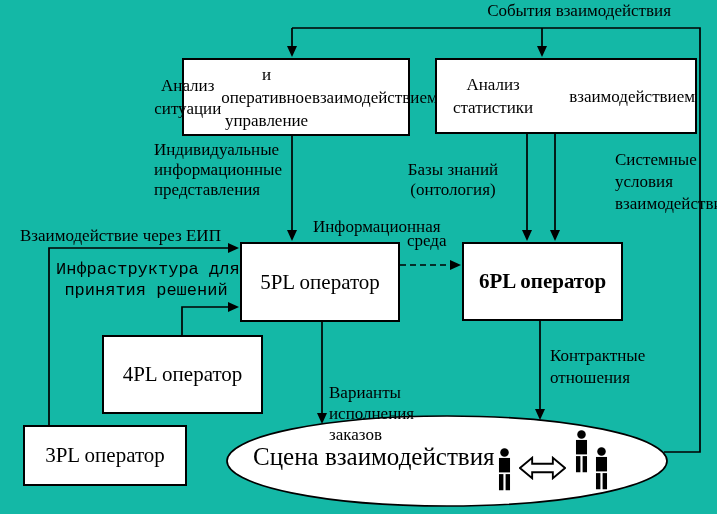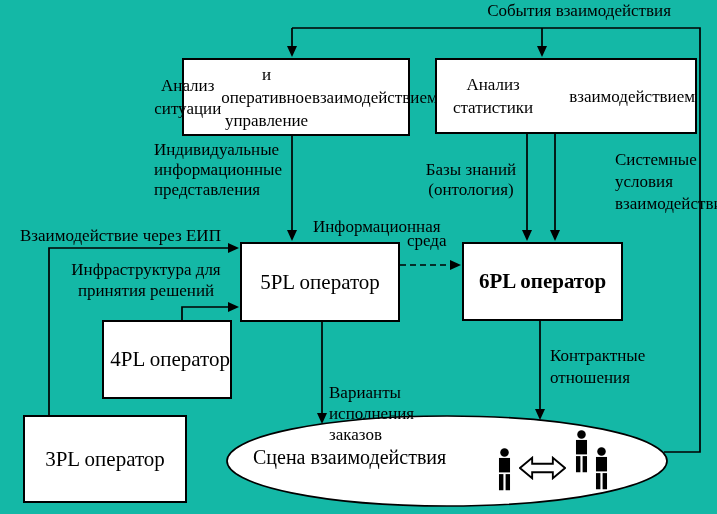--- a/index.html
+++ b/index.html
@@ -76,66 +76,66 @@
     <span>Анализ статистики</span>
     <span>взаимодействием</span>
   </div>
 
   <div class="box op" style="left:240px;top:242px;width:160px;height:80px;align-items:center;">
     <span>5PL оператор</span>
   </div>
   <div class="box op6" style="left:462px;top:242px;width:161px;height:79px;">
     <span>6PL оператор</span>
   </div>
-  <div class="box op" style="left:102px;top:320px;width:130px;height:79px;justify-content:flex-end;">
+  <div class="box op" style="left:102px;top:335px;width:161px;height:79px;">
     <span>4PL оператор</span>
   </div>
-  <div class="box op" style="left:23px;top:415px;width:164px;height:88px;">
+  <div class="box op" style="left:23px;top:425px;width:164px;height:61px;">
     <span>3PL оператор</span>
   </div>
 
   <div class="lbl" style="top:140px;right:435px;text-align:left;">
     <div>Индивидуальные</div>
     <div>информационные</div>
     <div>представления</div>
   </div>
 
-  <div class="lbl" style="left:416px;top:160px;width:110px;text-align:center;">
+  <div class="lbl" style="left:398px;top:160px;width:110px;text-align:center;">
     <div>Базы знаний</div>
     <div>(онтология)</div>
   </div>
 
   <div class="lbl" style="left:568px;top:149px;line-height:22px;margin-left:47px;">
     <div>Системные</div>
     <div>условия</div>
     <div>взаимодействия</div>
   </div>
 
   <div class="lbl" style="left:20px;top:226px;">Взаимодействие через ЕИП</div>
 
-  <div class="lbl" style="left:56px;top:259px;width:180px;text-align:center;line-height:21px;">
+  <div class="lbl" style="left:56px;top:259px;width:180px;text-align:center;line-height:21px;font-family:Liberation Mono, monospace;">
     <div>Инфраструктура для</div>
     <div>принятия решений</div>
   </div>
 
   <div class="lbl" style="left:313px;top:217px;">Информационная</div>
   <div class="lbl" style="left:407px;top:231px;">среда</div>
 
   <div class="lbl" style="left:329px;top:338px;line-height:21px;margin-top:44px;">
     <div>Варианты</div>
     <div>исполнения</div>
     <div>заказов</div>
   </div>
 
   <div class="lbl" style="left:550px;top:345px;line-height:22px;">
     <div>Контрактные</div>
     <div>отношения</div>
   </div>
 
-  <div class="lbl" style="left:253px;top:447px;font-size:20px;">Сцена взаимодействия</div>
+  <div class="lbl" style="left:253px;top:447px;font-size:25px;">Сцена взаимодействия</div>
 
   <svg class="icon" style="left:496px;top:447px;" width="17" height="44" viewBox="0 0 20 50">
     <circle cx="10" cy="5.5" r="5" fill="#000"></circle>
     <rect x="3.5" y="12" width="13" height="17" fill="#000"></rect>
     <rect x="3.5" y="31" width="5.2" height="19" fill="#000"></rect>
     <rect x="11.3" y="31" width="5.2" height="19" fill="#000"></rect>
   </svg>
 
   <svg class="icon" style="left:519px;top:455px;" width="47" height="26" viewBox="0 0 50 26">
     <polygon points="1,13 14,2 14,8.5 36,8.5 36,2 49,13 36,24 36,17.5 14,17.5 14,24" fill="#fff" stroke="#000" stroke-width="2"></polygon>

